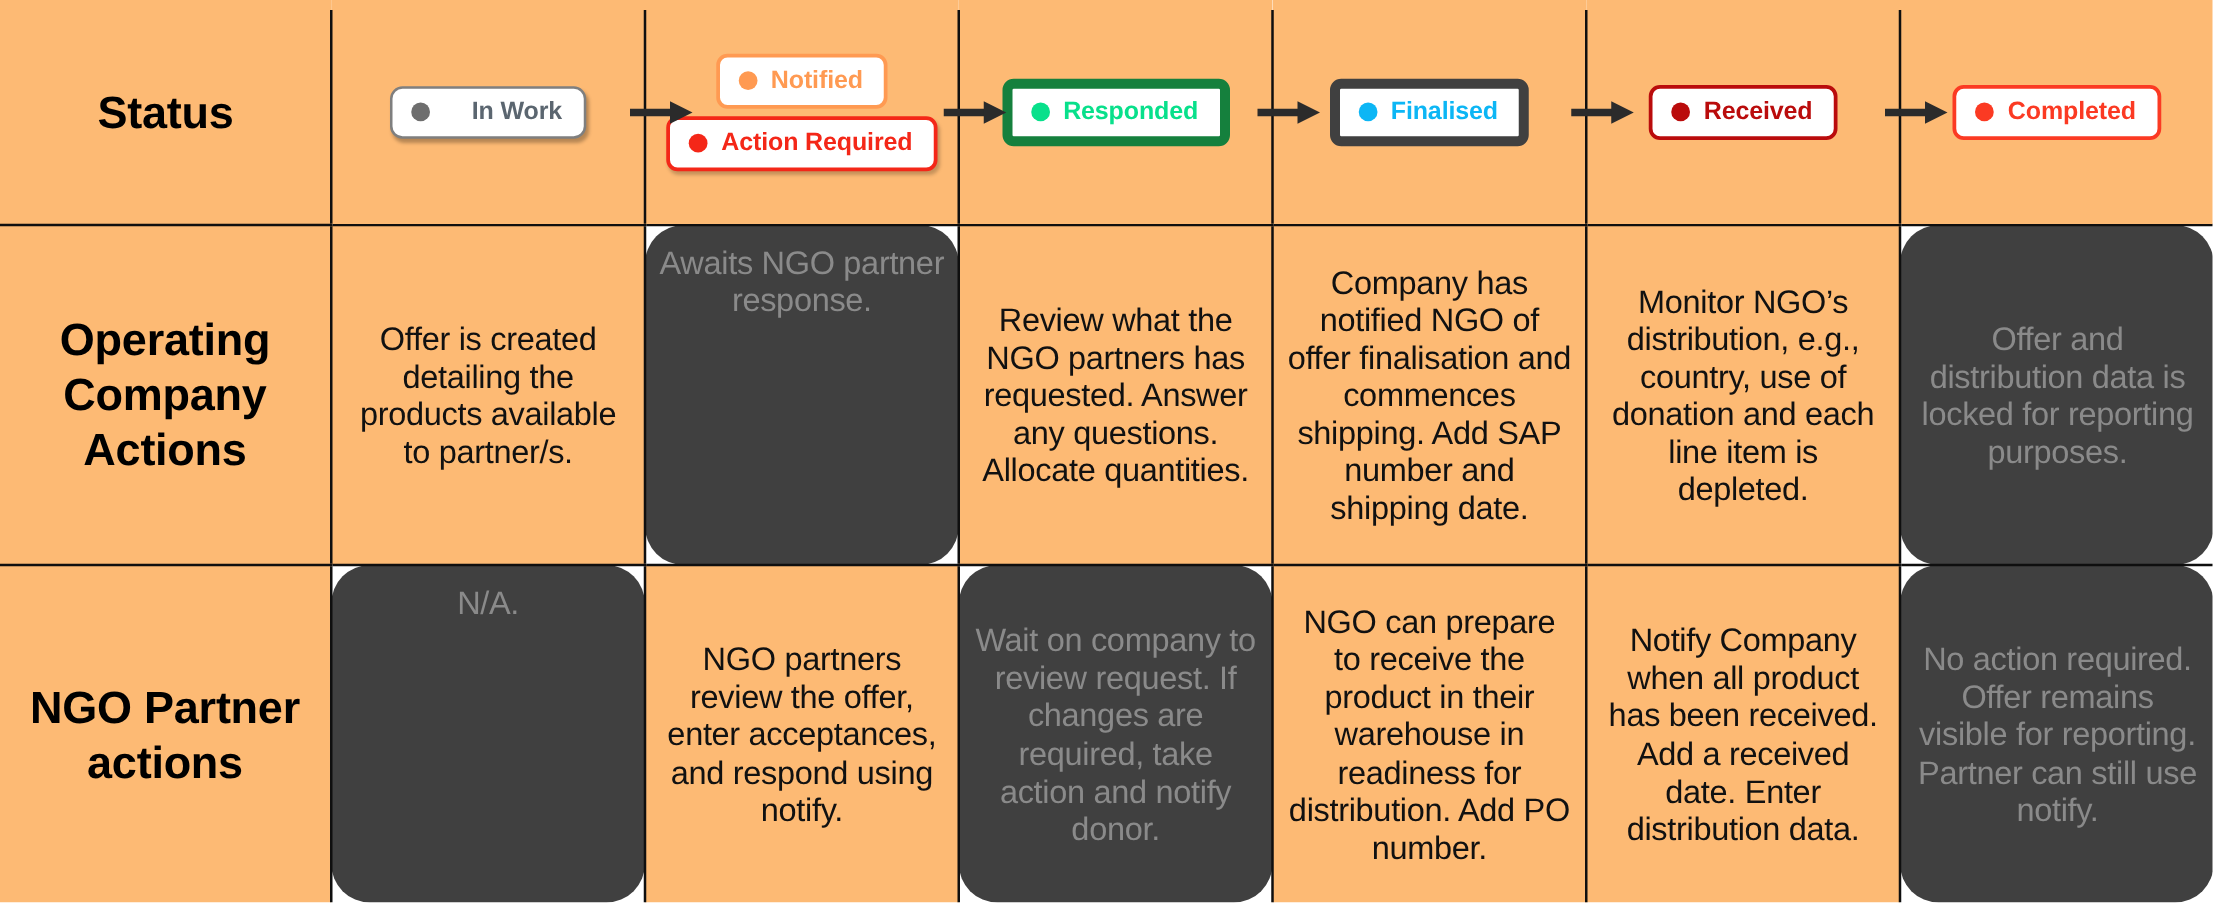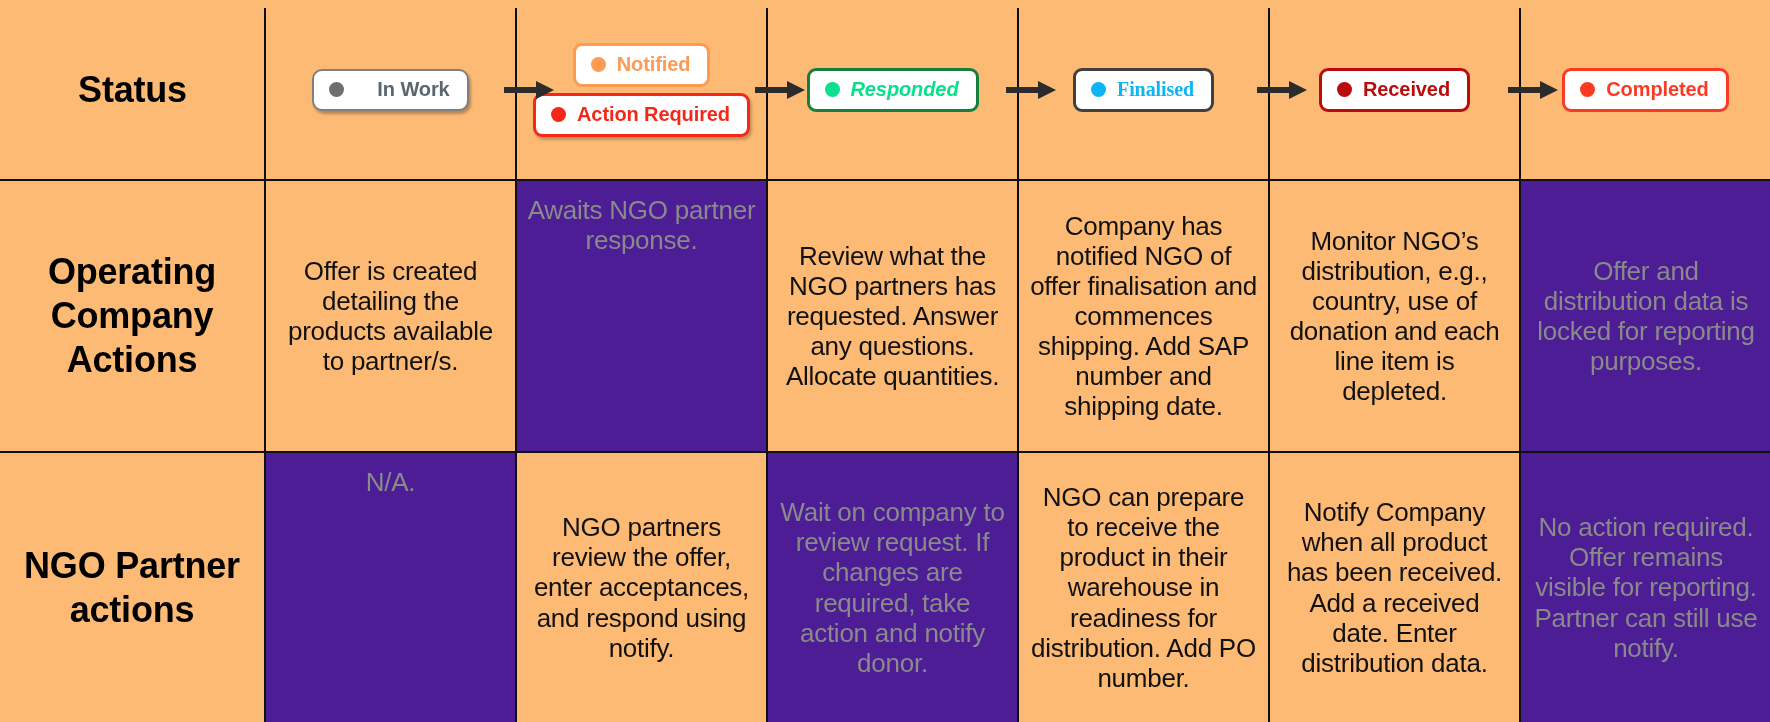--- a/index.html
+++ b/index.html
@@ -119,24 +119,24 @@
   }
   .badge.inwork .dot { background: #6e6e6e; }
 
   .badge.notified      { border: 3px solid #ff9a52; color: #ff9a52; }
   .badge.notified .dot { background: #ff9a52; }
 
   .badge.action        { border: 3.4px solid #f42718; color: #f42718;
                          box-shadow: 2px 3px 3px rgba(0,0,0,0.22); }
   .badge.action .dot   { background: #f42718; }
 
-  .badge.responded      { border: 3px solid #15803d; color: #08e08b; font-style: italic; }
+  .badge.responded      { border: 8px solid #15803d; color: #08e08b; }
   .badge.responded .dot { background: #08e08b; }
 
-  .badge.finalised      { border: 3px solid #404040; color: #0cb6f5; font-family: Liberation Serif, serif; }
+  .badge.finalised      { border: 8px solid #404040; color: #0cb6f5; }
   .badge.finalised .dot { background: #0cb6f5; }
 
   .badge.received       { border: 3.2px solid #ba0c0c; color: #ba0c0c; }
   .badge.received .dot  { background: #ba0c0c; }
 
   .badge.completed      { border: 3.2px solid #fb3a23; color: #fb3a23; }
   .badge.completed .dot { background: #fb3a23; }
 
   
   .arrow {
@@ -152,21 +152,21 @@
 
   
   .cell-text {
     text-align: center;
     font-size: 26px;
     line-height: 1.155;
     color: #111111;
     padding: 0 10px;
     letter-spacing: -0.25px;
   }
-  td.muted { background: #4c1d95; }
+  td.muted { background: #404040; border-radius: 31px; }
   td.muted .cell-text { color: #8a8a8a; }
 
   td.top-align { vertical-align: top; }
   td.top-align .cell-text { padding-top: 14px; }
 
   tr.row-oc  { height: 272px; }
   tr.row-ngo { height: 270px; }
 </style>
 </head>
 <body>

